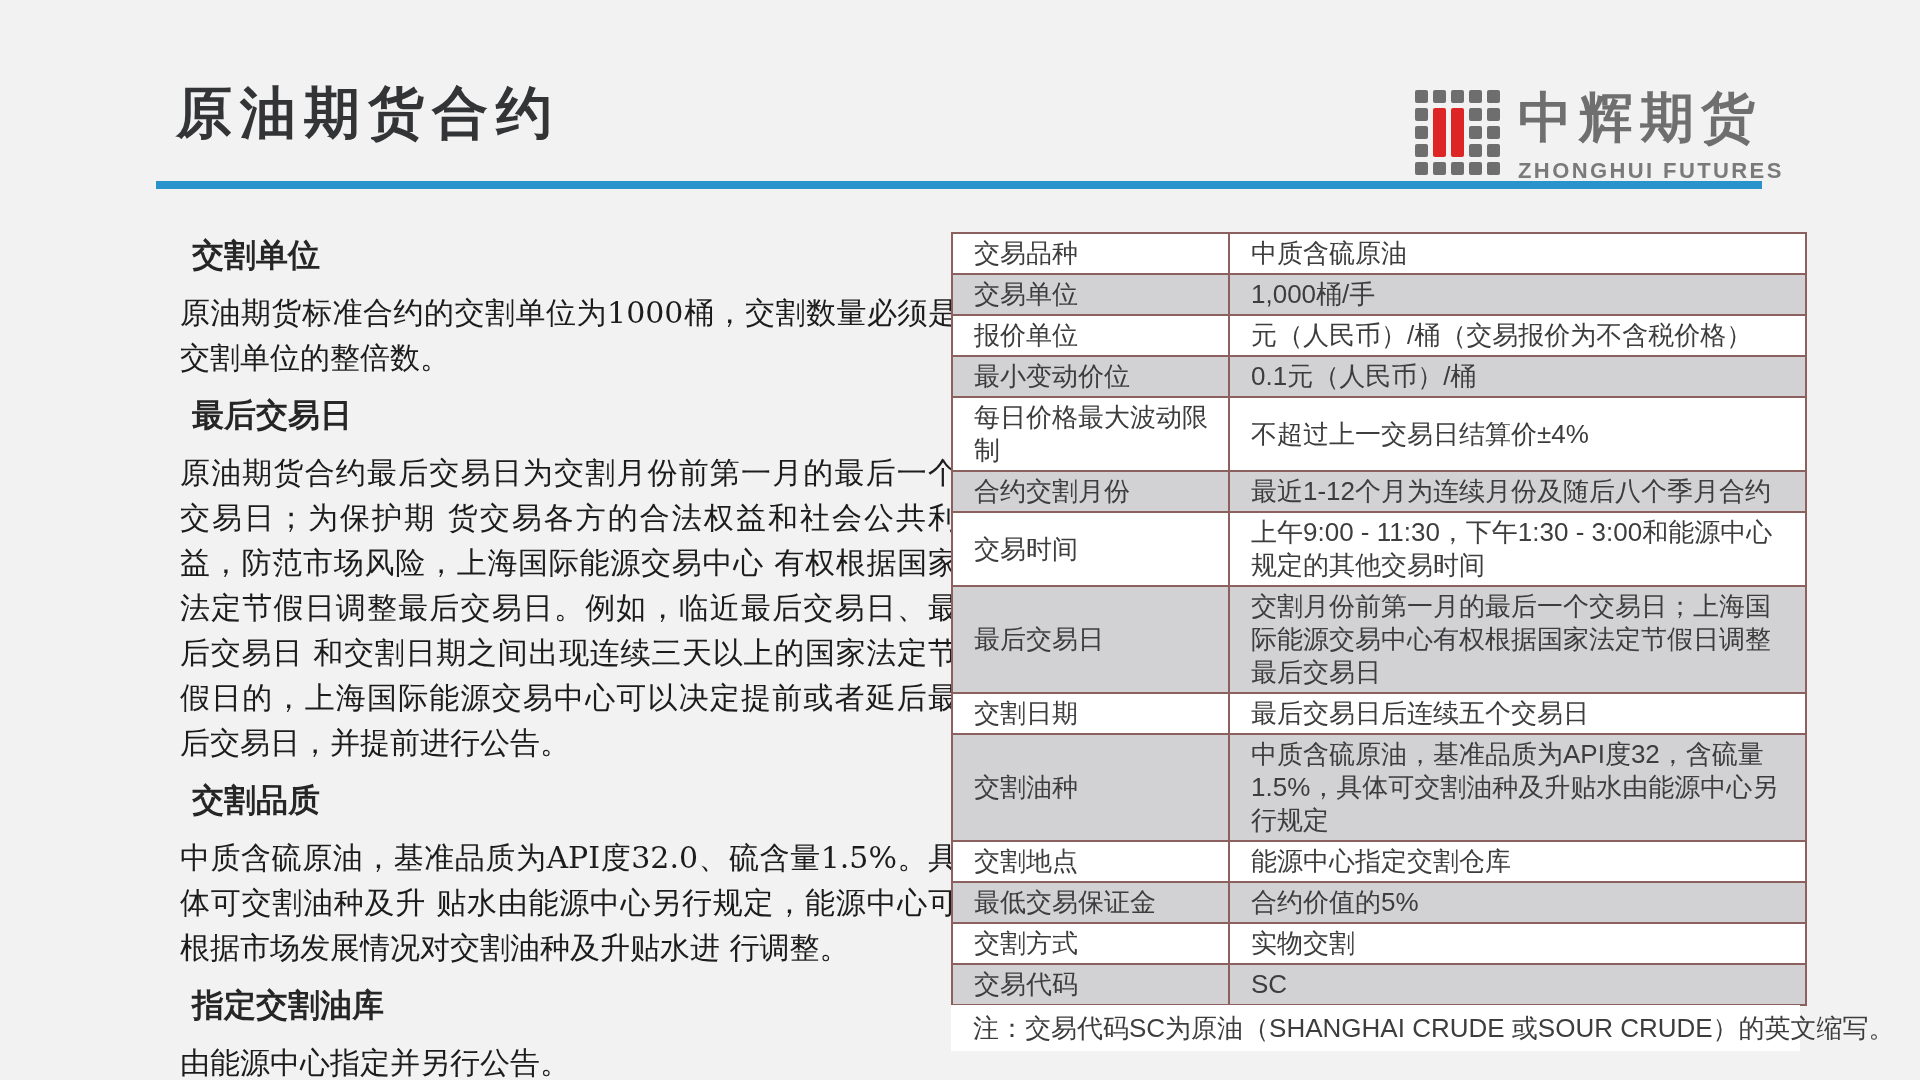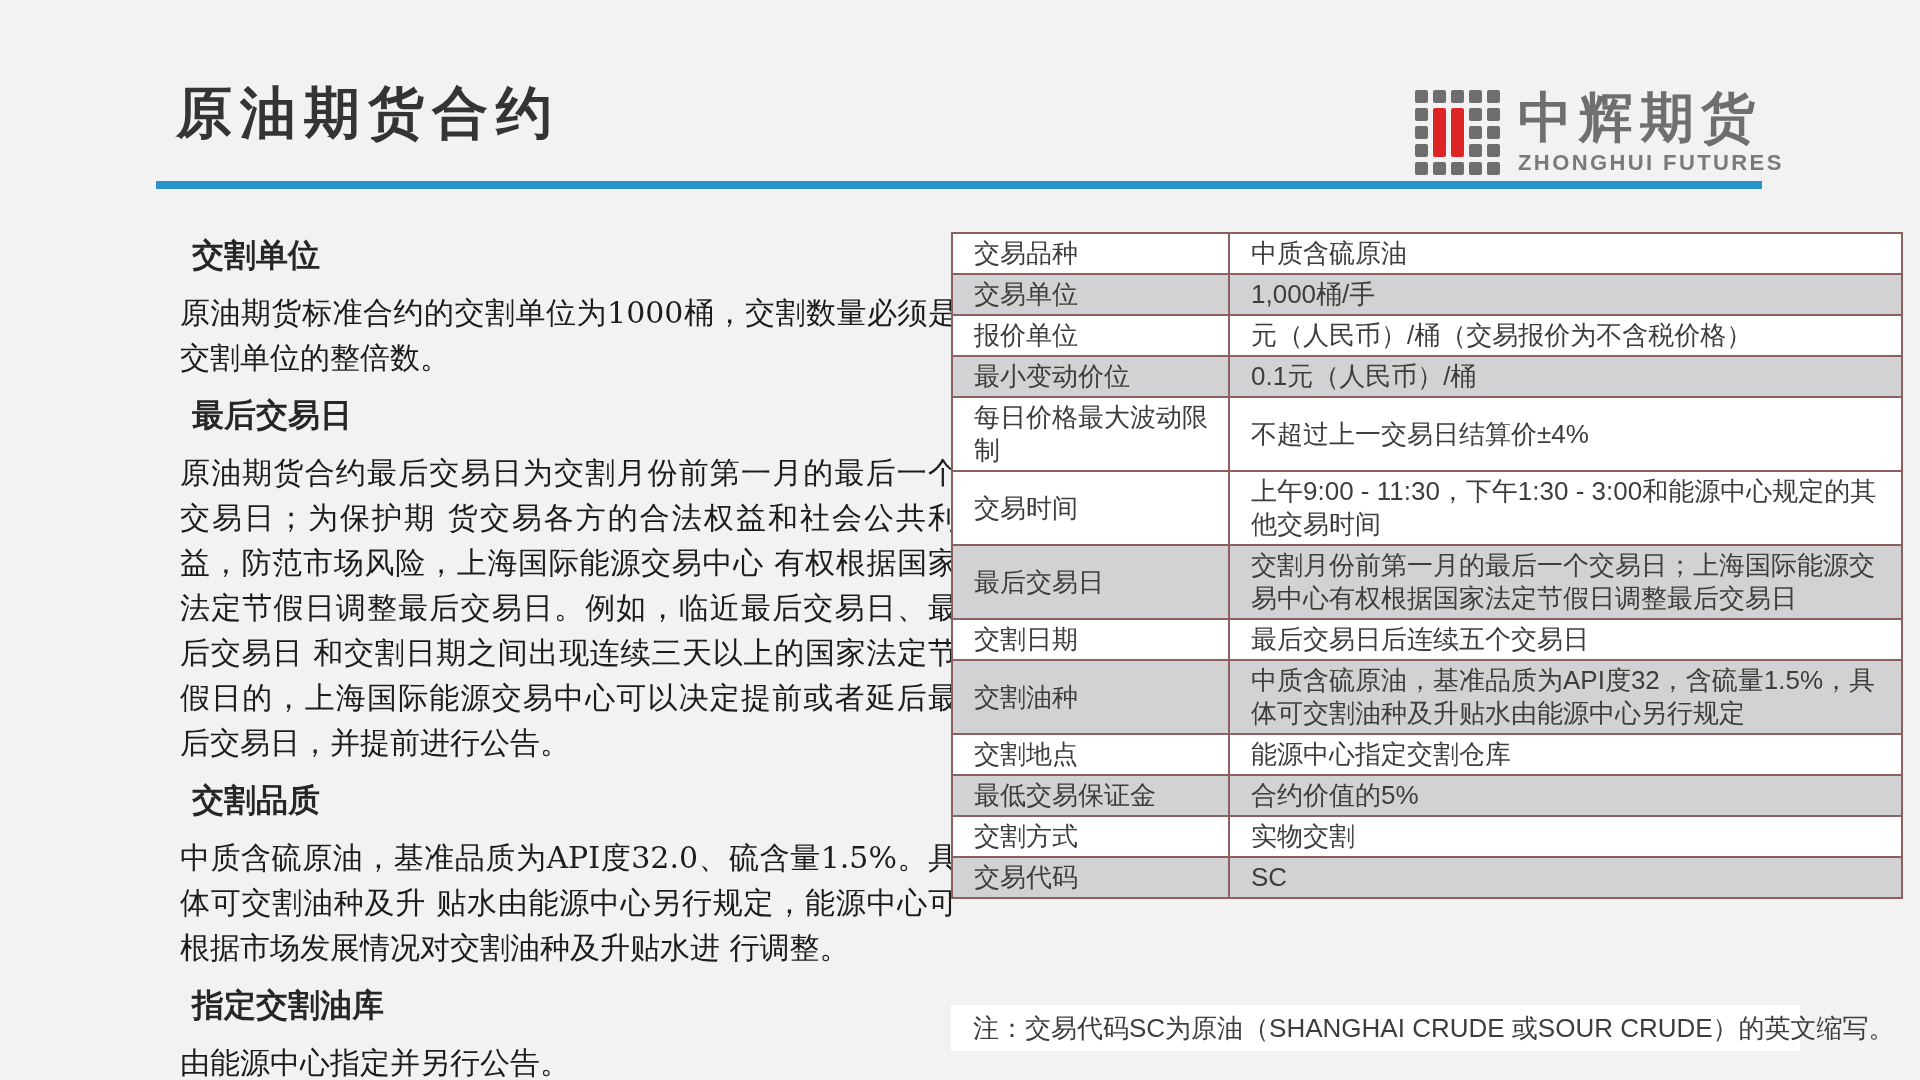--- a/index.html
+++ b/index.html
@@ -58,21 +58,21 @@
     background: #6e6e6e;
     border-radius: 2px;
   }
   .logo-mark .bar {
     position: absolute;
     width: 13px;
     height: 49px;
     background: #dd2525;
     border-radius: 2px;
   }
-  .logo-text { display: flex; flex-direction: column; }
+  .logo-text { display: flex; flex-direction: column; gap: 8px; }
   .logo-name {
     font-size: 54px;
     font-weight: 700;
     color: #6f6f6f;
     letter-spacing: 7px;
     line-height: 62px;
     white-space: nowrap;
   }
   .logo-subtitle {
     font-size: 22px;
@@ -106,21 +106,21 @@
     line-height: 45px;
     margin: 0;
     text-align: justify;
   }
 
   
   .contract-table {
     position: absolute;
     left: 951px;
     top: 232px;
-    width: 952px;
+    width: 856px;
     box-sizing: border-box;
     border: 2px solid #8d6060;
     background: #5eead4;
   }
   .trow {
     display: flex;
     border-top: 2px solid #8d6060;
     min-height: 37px;
     background: #ffffff;
   }
@@ -230,20 +230,24 @@
         <div class="tvalue">元（人民币）/桶（交易报价为不含税价格）</div>
       </div>
       <div class="trow shaded">
         <div class="tlabel">最小变动价位</div>
         <div class="tvalue">0.1元（人民币）/桶</div>
       </div>
       <div class="trow">
         <div class="tlabel">每日价格最大波动限制</div>
         <div class="tvalue">不超过上一交易日结算价±4%</div>
       </div>
+      <div class="trow shaded">
+        <div class="tlabel">合约交割月份</div>
+        <div class="tvalue">最近1-12个月为连续月份及随后八个季月合约</div>
+      </div>
       <div class="trow">
         <div class="tlabel">交易时间</div>
         <div class="tvalue">上午9:00 - 11:30，下午1:30 - 3:00和能源中心规定的其他交易时间</div>
       </div>
       <div class="trow shaded">
         <div class="tlabel">最后交易日</div>
         <div class="tvalue">交割月份前第一月的最后一个交易日；上海国际能源交易中心有权根据国家法定节假日调整最后交易日</div>
       </div>
       <div class="trow">
         <div class="tlabel">交割日期</div>

